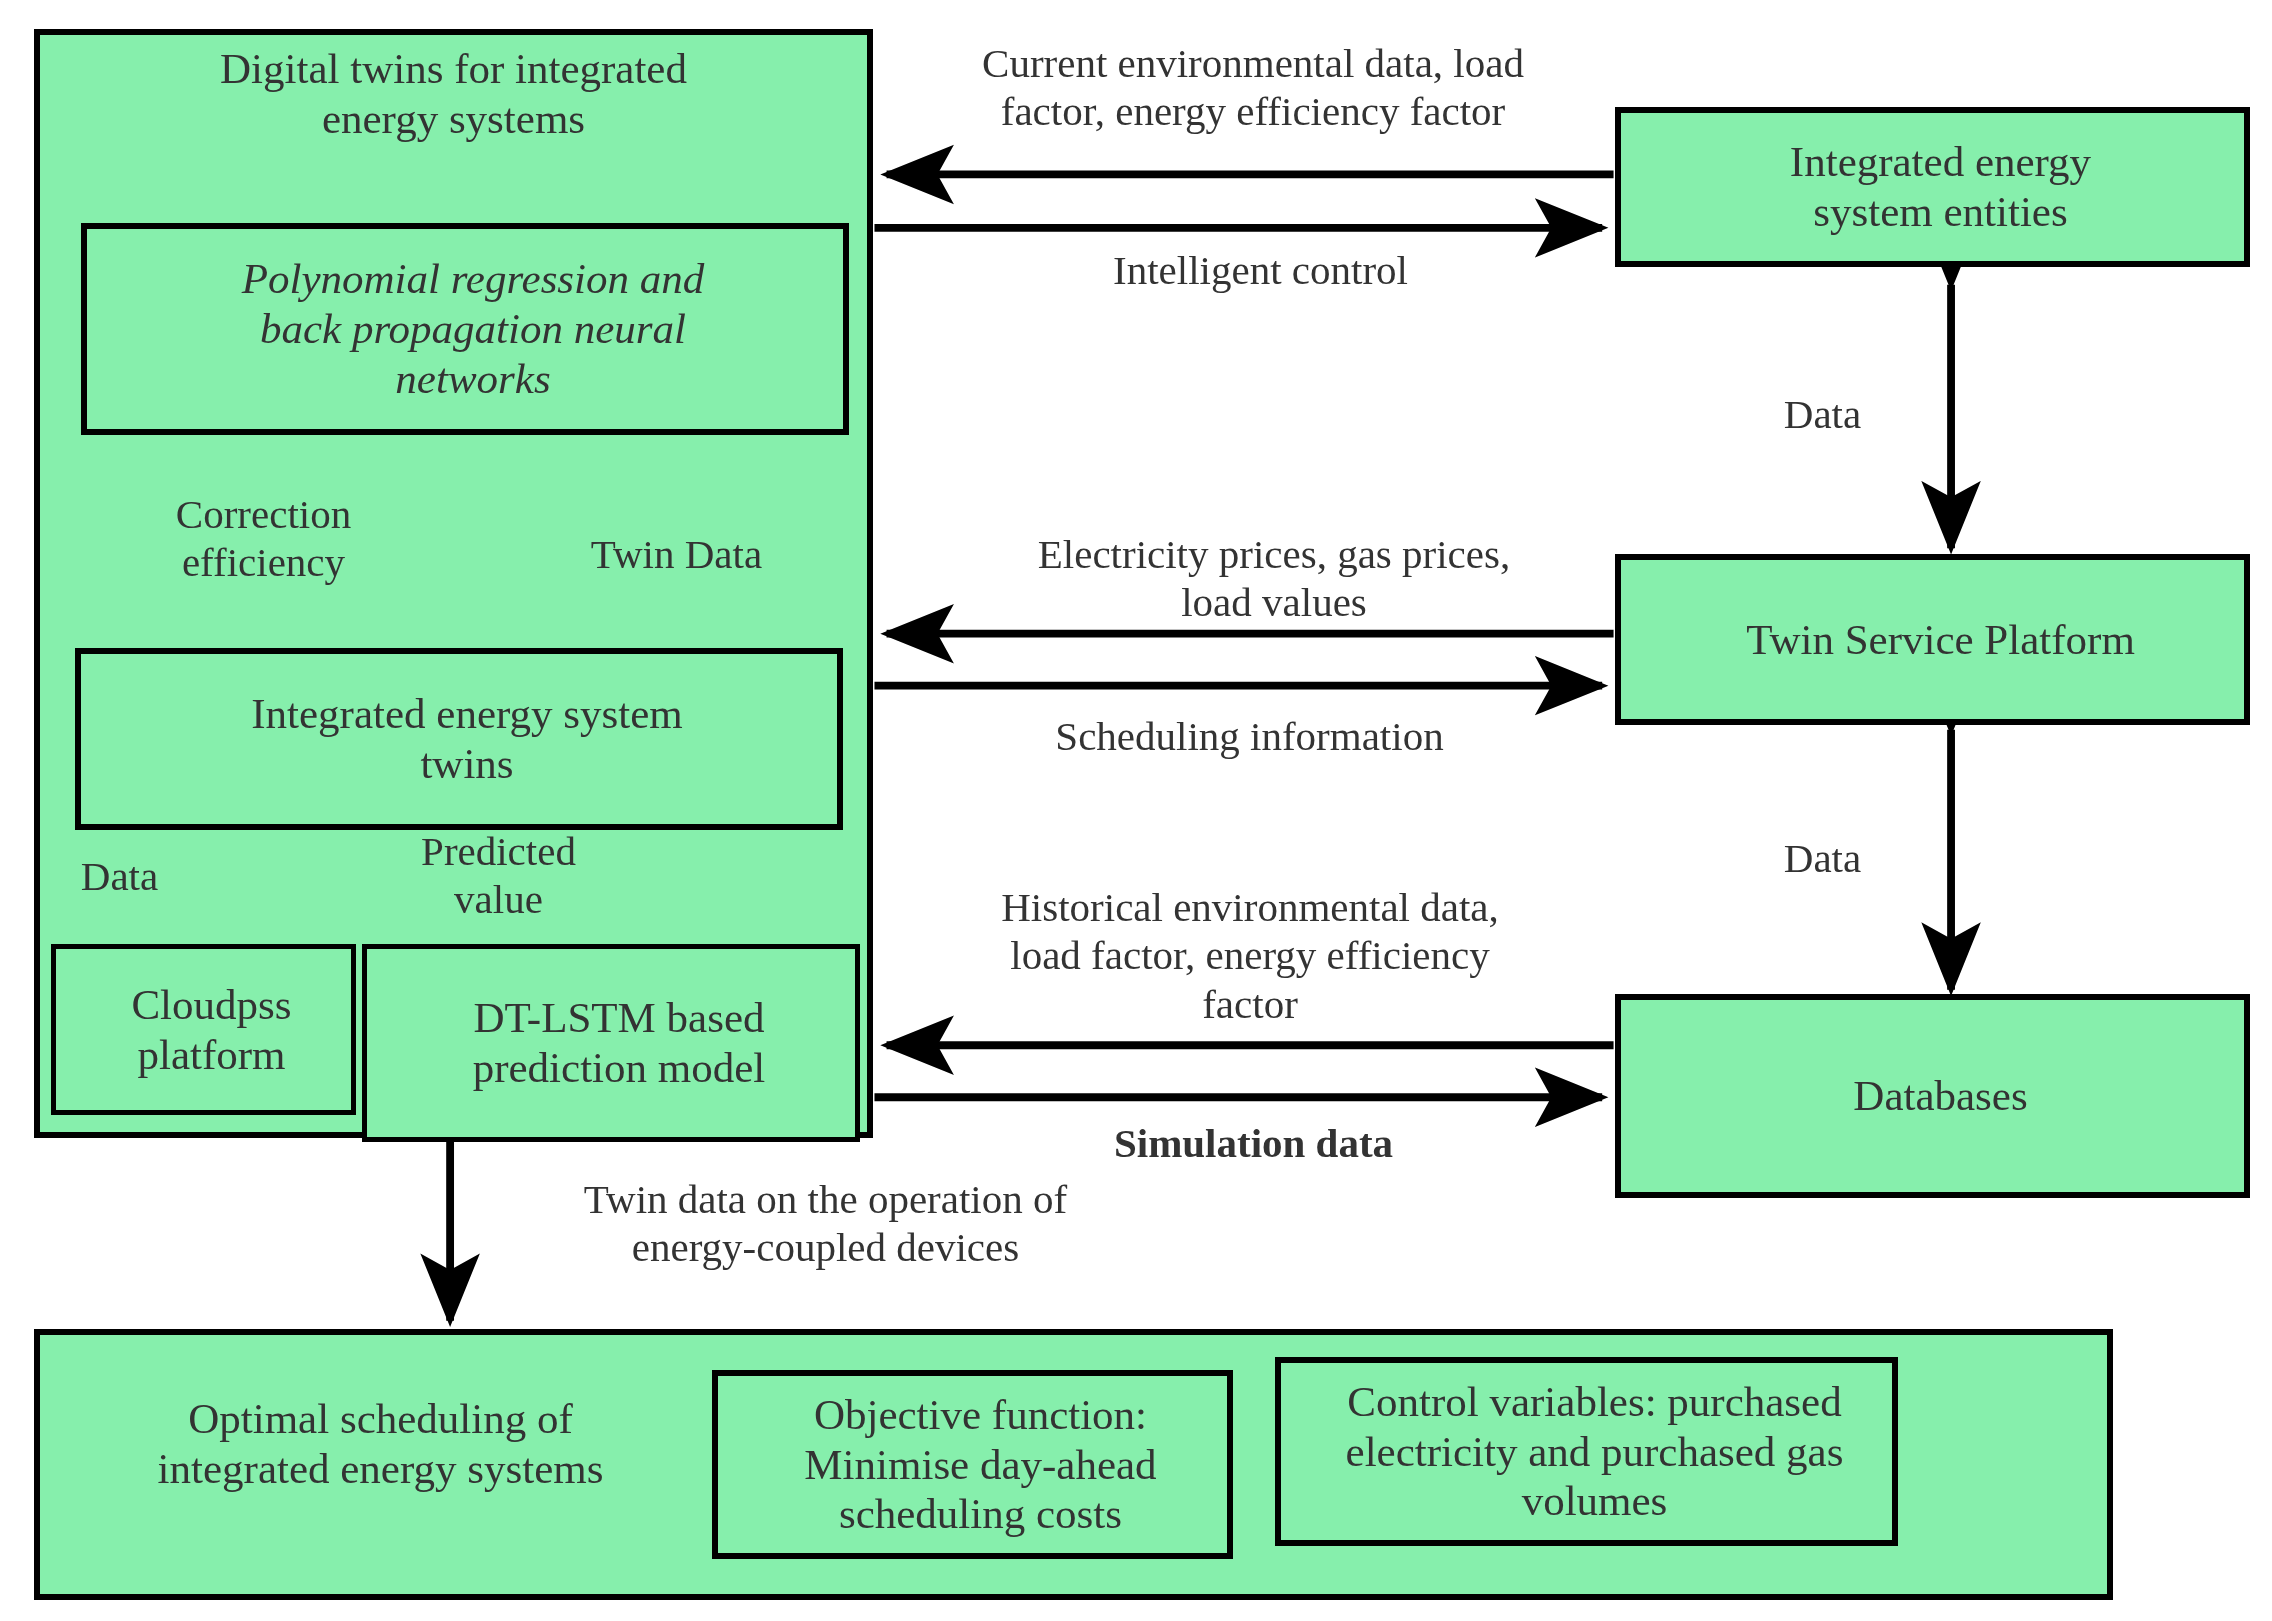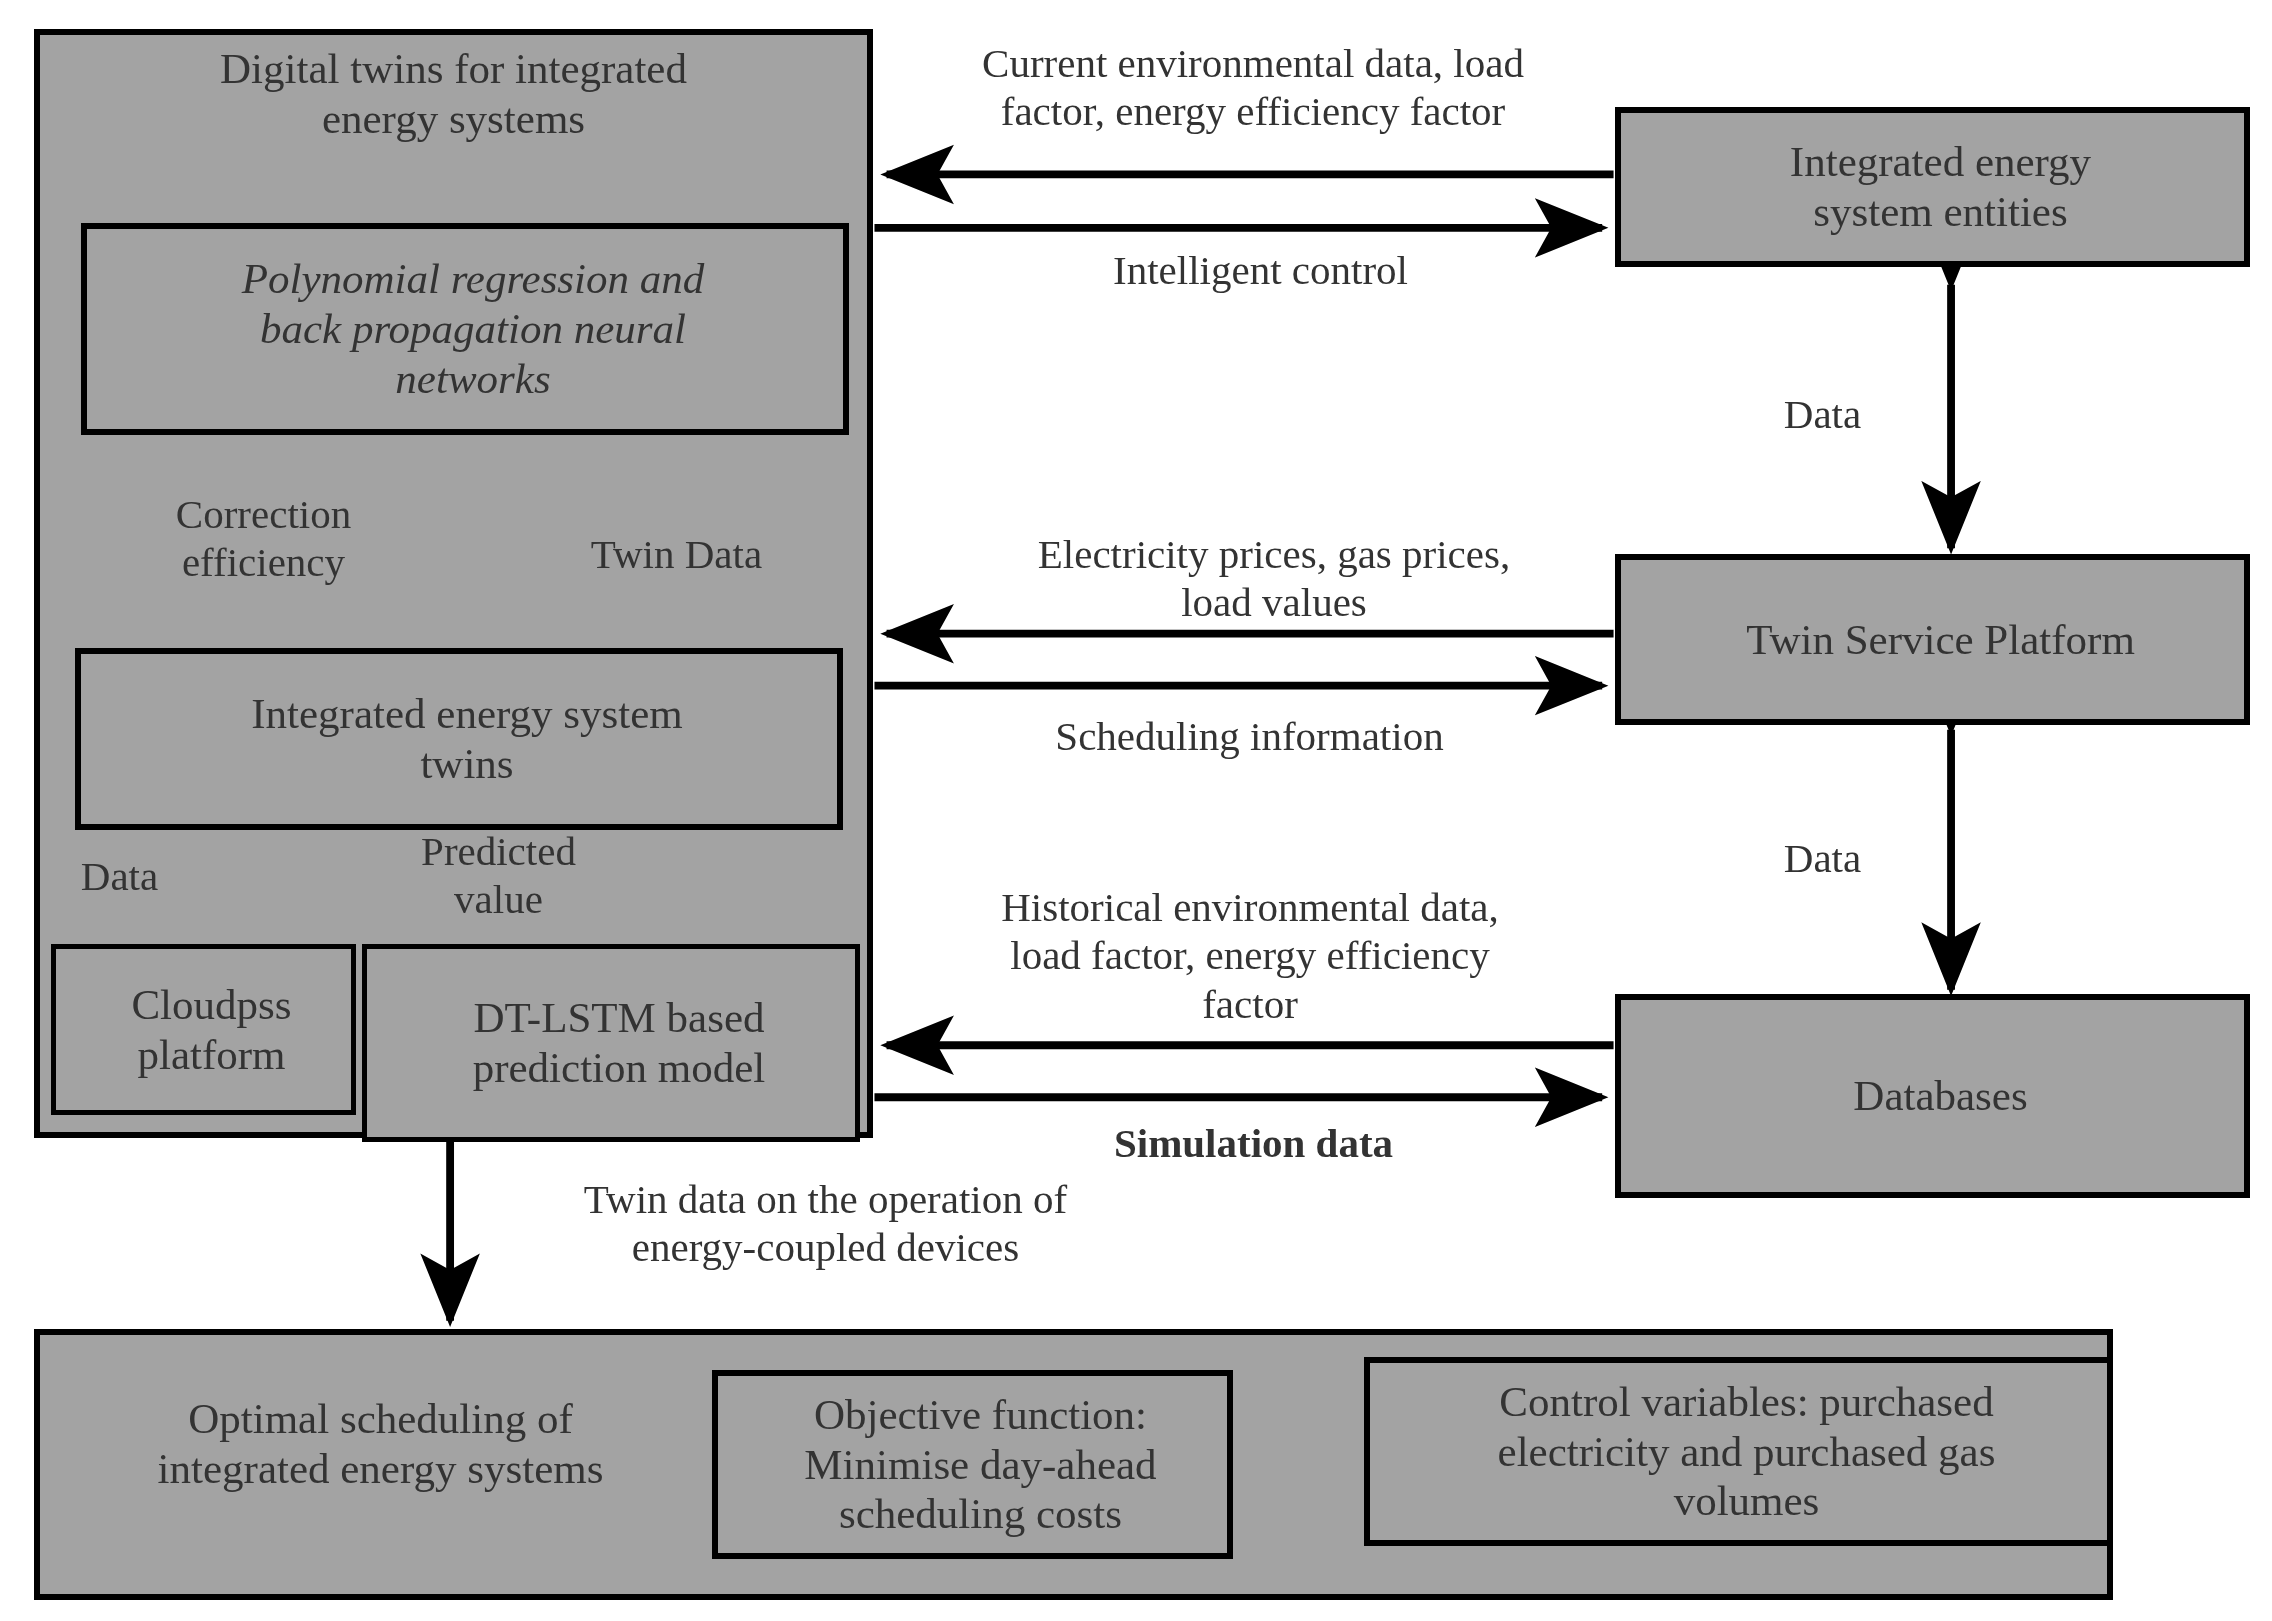--- a/index.html
+++ b/index.html
@@ -9,21 +9,21 @@
     font-family:"Liberation Serif","DejaVu Serif",serif;
     color:#2b2b2b;
     overflow:hidden;
   }
   #diagram-root{position:relative;width:2273px;height:1622px;}
   svg.layer{position:absolute;top:0;left:0;width:2273px;height:1622px;}
 
   .box{
     position:absolute;
     border:6.4px solid #000000;
-    background:#a3a3a3;
+    background:#86efac;
     box-sizing:border-box;
     display:flex;
     align-items:center;
     justify-content:center;
     padding-left:16px;
   }
   .box.thin{border-width:5px;}
   .box-label{
     text-align:center;
     line-height:1.16;
@@ -138,21 +138,21 @@
   </div>
   <div class="panel-label" style="left:71px;top:1394px;width:619px;">Optimal scheduling of
 integrated energy systems</div>
 
   <div class="box" style="left:712px;top:1357px;width:521px;height:189px;margin-top:13px;">
     <span class="box-label">Objective function:
 Minimise day-ahead
 scheduling costs</span>
   </div>
 
-  <div class="box" style="left:1364px;top:1357px;width:749px;height:189px;">
+  <div class="box" style="left:1275px;top:1357px;width:623px;height:189px;">
     <span class="box-label">Control variables: purchased
 electricity and purchased gas
 volumes</span>
   </div>
 
   <div class="edge-label" style="left:890px;top:39px;width:726px;">Current environmental data, load
 factor, energy efficiency factor</div>
 
   <div class="edge-label" style="left:1047px;top:246px;width:427px;">Intelligent control</div>
 

